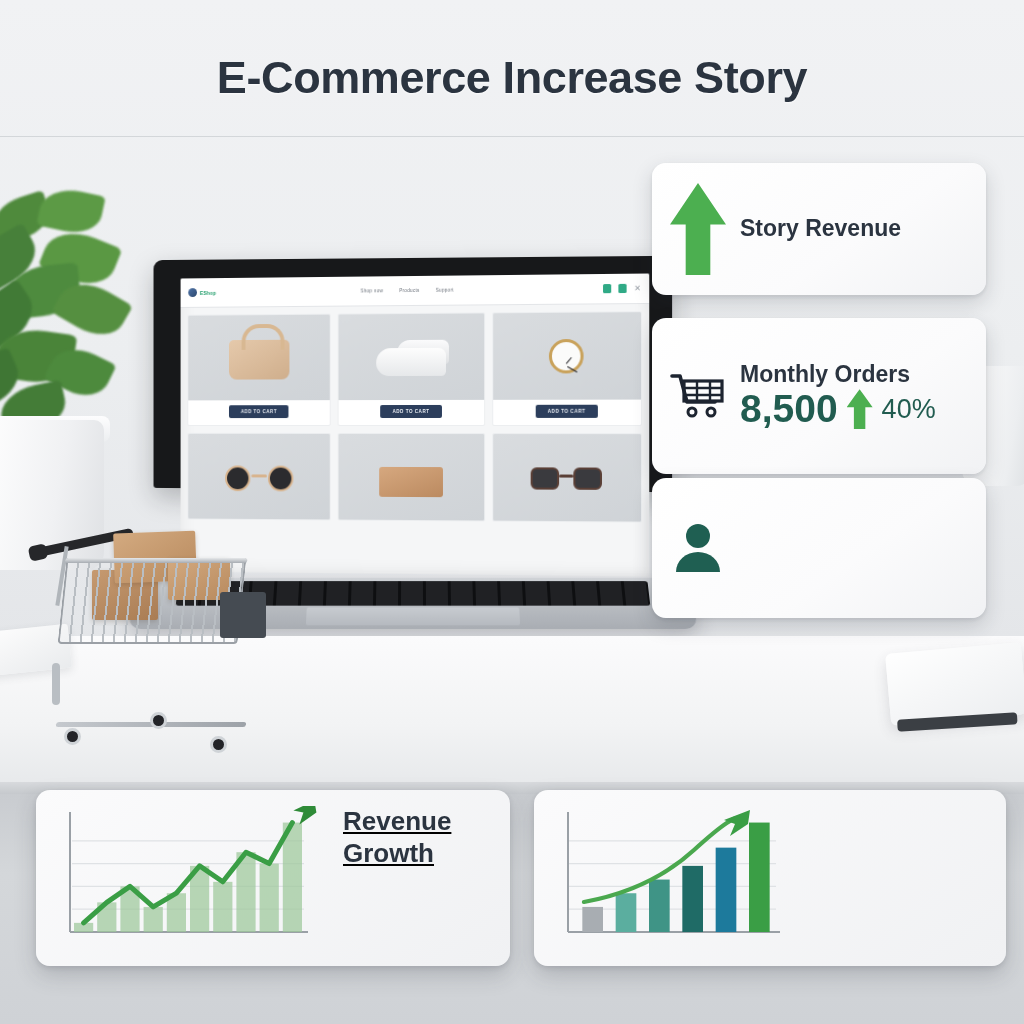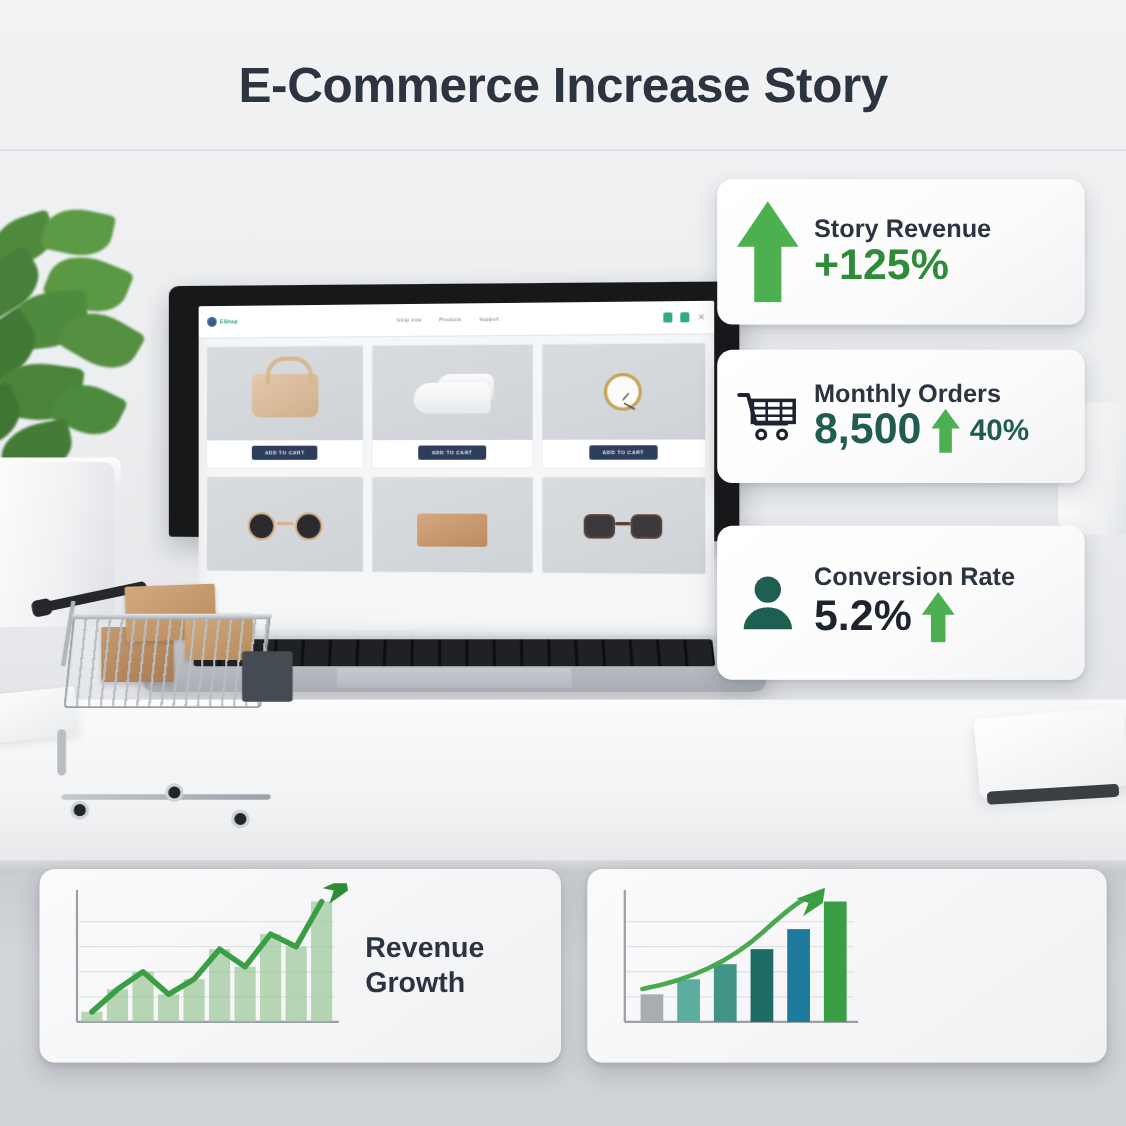--- a/index.html
+++ b/index.html
@@ -239,53 +239,53 @@
   }
 
   
   .stat-card {
     position:absolute; background:linear-gradient(145deg,#ffffff 0%,#fbfbfc 60%,#f1f2f4 100%);
     border-radius:14px;
     box-shadow:0 8px 20px rgba(40,45,55,.18), 0 2px 4px rgba(40,45,55,.10);
     display:flex; align-items:center; padding:0 18px; gap:14px;
   }
   #card-revenue   { left:652px; top:163px; width:334px; height:132px; }
-  #card-orders    { left:652px; top:318px; width:334px; height:121px; }
+  #card-orders    { left:652px; top:318px; width:334px; height:156px; }
   #card-conversion{ left:652px; top:478px; width:334px; height:140px; }
 
   .stat-icon { flex:0 0 auto; display:flex; align-items:center; justify-content:center; }
   .stat-body { display:flex; flex-direction:column; gap:1px; }
   .stat-label { font-size:23px; font-weight:700; color:#2b3440; line-height:1.1; white-space:nowrap; }
   .stat-valrow { display:flex; align-items:center; gap:9px; }
   .stat-value { font-size:39px; font-weight:700; line-height:1.05; }
   .v-green { color:#2f8b38; }
   .v-teal  { color:#215c50; }
   .v-navy  { color:#1d2430; }
-  .stat-delta { font-size:27px; font-weight:700; color:#215c50; }
+  .stat-delta { font-size:27px; font-weight:400; color:#215c50; }
 
   .arrow-big {
     width:56px; height:92px;
     background:#4caf50;
     clip-path:polygon(50% 0%,100% 45%,72% 45%,72% 100%,28% 100%,28% 45%,0% 45%);
   }
   .arrow-sm {
     width:26px; height:40px; background:#4caf50;
     clip-path:polygon(50% 0%,100% 45%,72% 45%,72% 100%,28% 100%,28% 45%,0% 45%);
   }
   .arrow-md {
     width:30px; height:46px; background:#4caf50;
     clip-path:polygon(50% 0%,100% 45%,72% 45%,72% 100%,28% 100%,28% 45%,0% 45%);
   }
 
   
   .chart-card {
     position:absolute; background:linear-gradient(145deg,#fbfbfc,#f0f1f3);
     border-radius:14px;
     box-shadow:0 9px 22px rgba(40,45,55,.20), 0 2px 5px rgba(40,45,55,.12);
-    display:flex; align-items:center; padding:16px 20px; gap:14px;
+    display:flex; padding:16px 20px; gap:25px;text-decoration:underline;
   }
   #card-revenue-growth { left:36px;  top:790px; width:474px; height:176px; }
   #card-traffic-sales  { left:534px; top:790px; width:472px; height:176px; }
   .chart-graphic { flex:0 0 auto; }
   .chart-title {
     font-size:26px; font-weight:700; color:#2b3440; line-height:1.22;
   }
 </style>
 </head>
 <body>
@@ -425,23 +425,20 @@
 </div>
 
 <div class="title">E-Commerce Increase Story</div>
 
 <div class="stat-card" id="card-revenue">
   <div class="stat-icon">
     <div class="arrow-big"></div>
   </div>
   <div class="stat-body">
     <div class="stat-label">Story Revenue</div>
-    <div class="stat-valrow">
-      <div class="stat-value v-green">+125%</div>
-    </div>
   </div>
 </div>
 
 <div class="stat-card" id="card-orders">
   <div class="stat-icon">
     <svg width="56" height="50" viewBox="0 0 56 50" aria-hidden="true">
       <path d="M2 5 h8 l7 26 h28" fill="none" stroke="#1d2430" stroke-width="3.6" stroke-linecap="round" stroke-linejoin="round"></path>
       <rect x="14" y="10" width="38" height="20" fill="none" stroke="#1d2430" stroke-width="3.2"></rect>
       <line x1="14" y1="17" x2="52" y2="17" stroke="#1d2430" stroke-width="2.4"></line>
       <line x1="14" y1="24" x2="52" y2="24" stroke="#1d2430" stroke-width="2.4"></line>
@@ -460,27 +457,20 @@
     </div>
   </div>
 </div>
 
 <div class="stat-card" id="card-conversion">
   <div class="stat-icon">
     <svg width="56" height="56" viewBox="0 0 56 56" aria-hidden="true">
       <circle cx="28" cy="16" r="12" fill="#1f5f52"></circle>
       <path d="M6 52 a22 20 0 0 1 44 0 z" fill="#1f5f52"></path>
     </svg>
-  </div>
-  <div class="stat-body">
-    <div class="stat-label">Conversion Rate</div>
-    <div class="stat-valrow">
-      <div class="stat-value v-navy">5.2%</div>
-      <div class="arrow-md"></div>
-    </div>
   </div>
 </div>
 
 <div class="chart-card" id="card-revenue-growth">
   <div class="chart-graphic">
     <svg id="svg-revenue-growth" width="262" height="146" viewBox="0 0 262 146" aria-hidden="true">
       <g id="rg-grid" stroke="#dfe2e5" stroke-width="1.2">
           <line x1="16" y1="34.8" x2="248" y2="34.8"></line>
           <line x1="16" y1="57.6" x2="248" y2="57.6"></line>
           <line x1="16" y1="80.4" x2="248" y2="80.4"></line>

